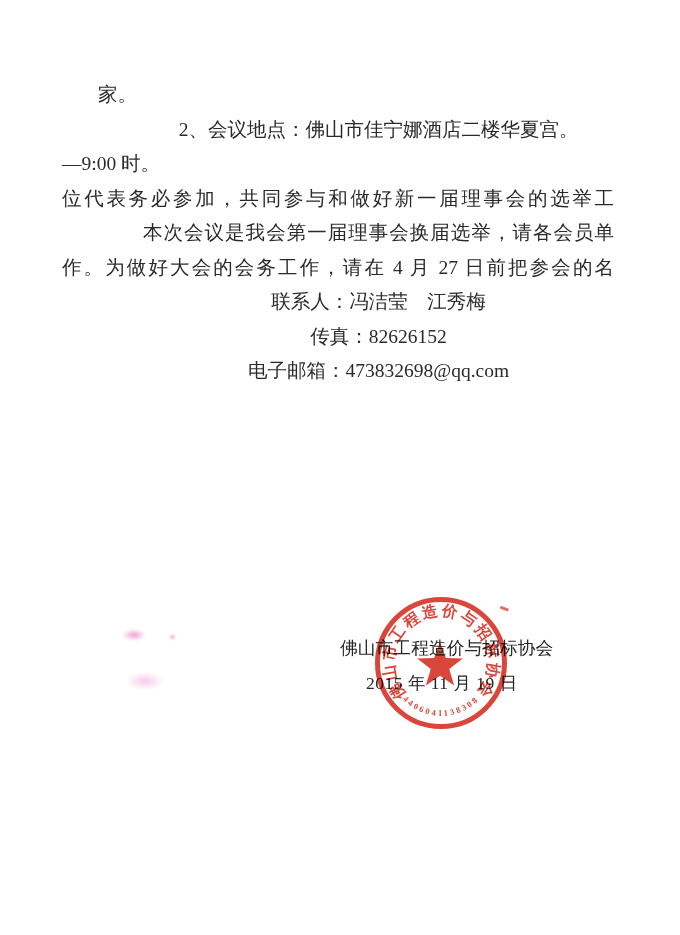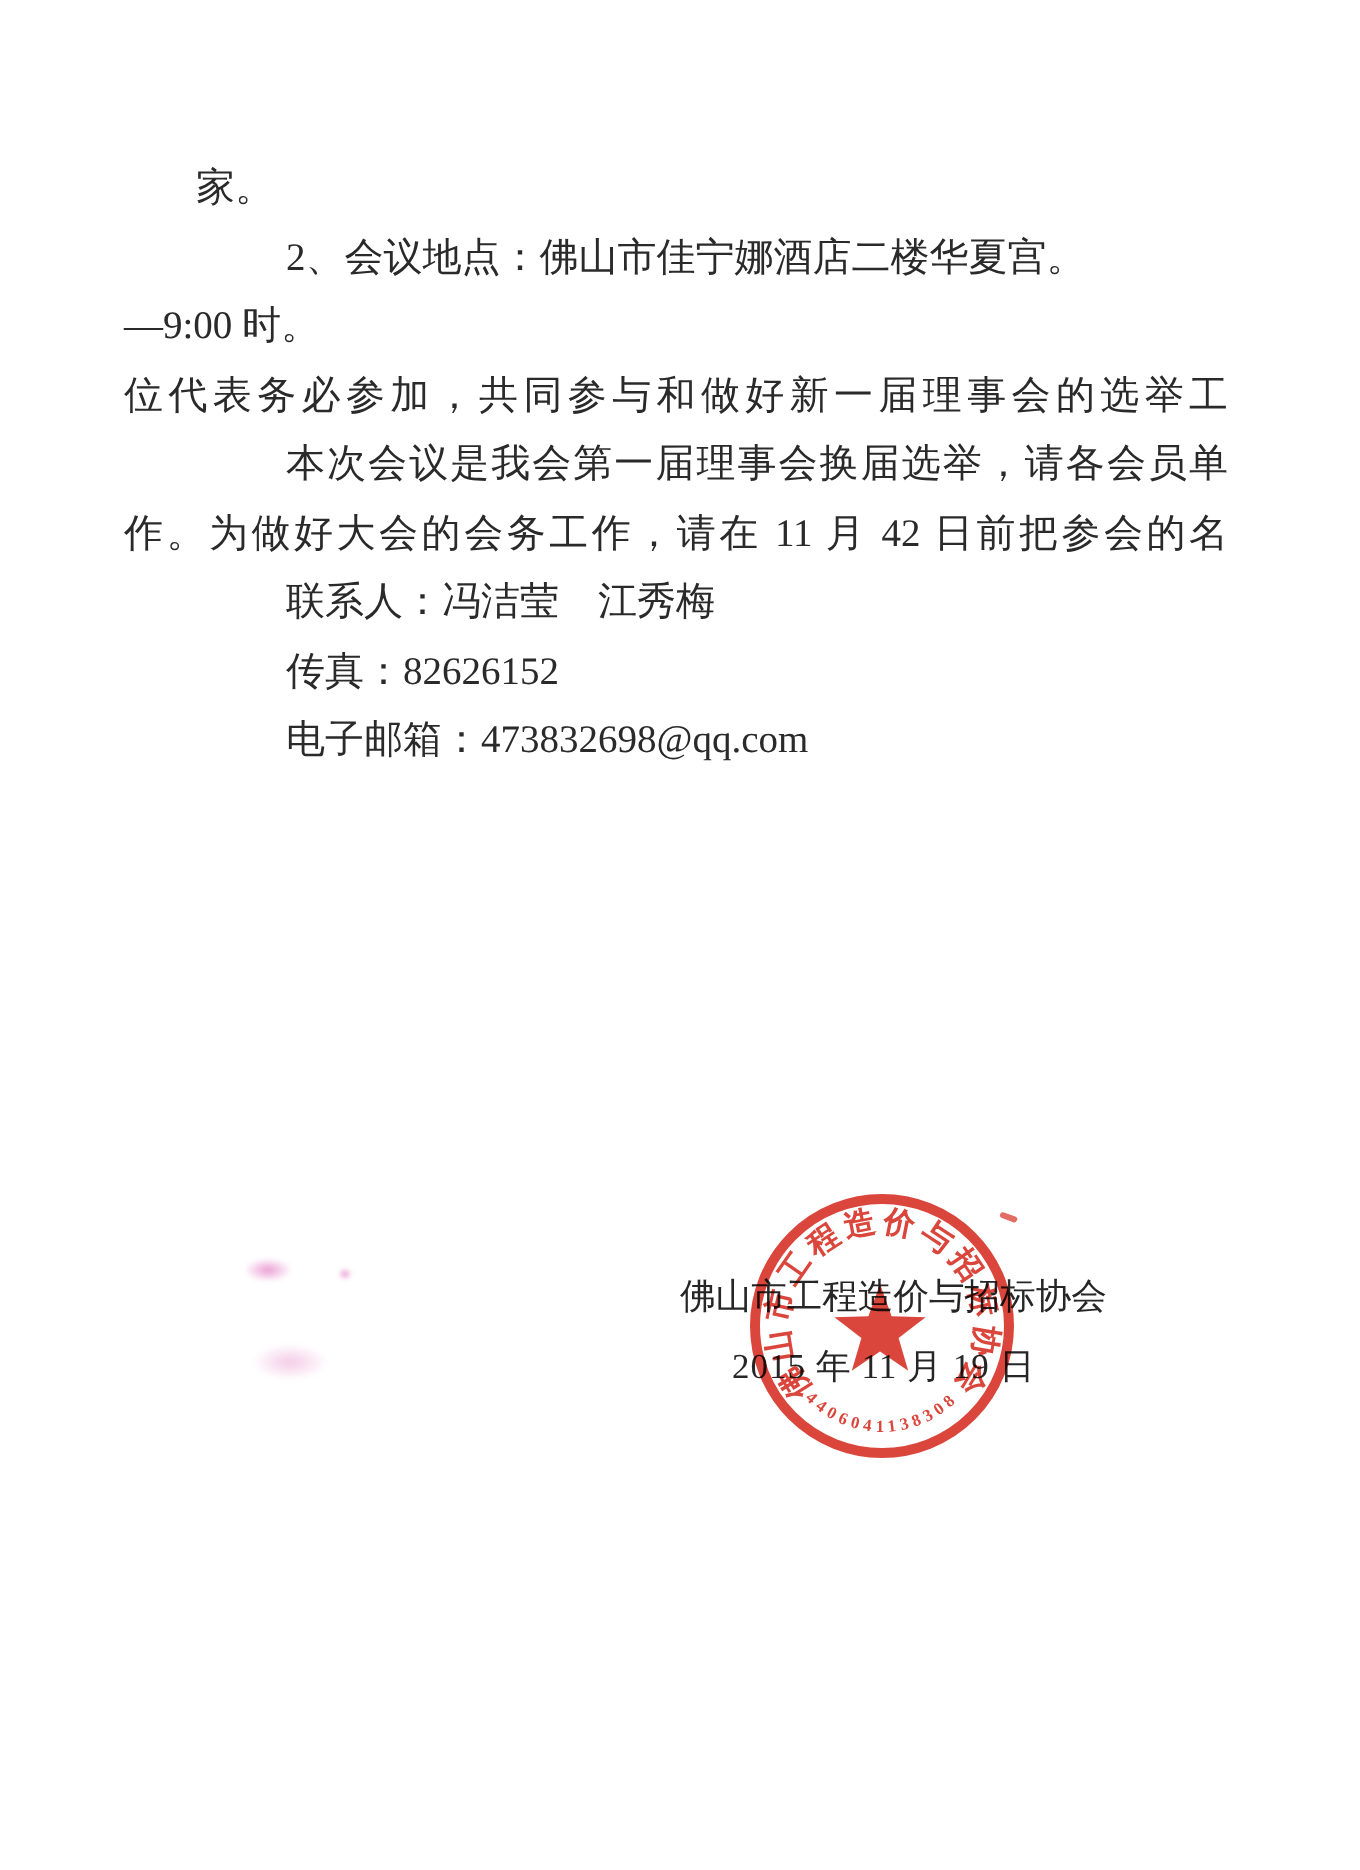--- a/index.html
+++ b/index.html
@@ -10,21 +10,21 @@
   }
   .doc-body{
     position:absolute;left:62px;top:78px;width:552px;
     font-size:19.5px;line-height:34.55px;color:#2a2a2a;
   }
   .line{height:34.55px;white-space:nowrap;}
   .line.fill{
     white-space:normal;text-align:justify;text-align-last:justify;
     text-justify:inter-character;
   }
-  .indent-para{padding-left:81px;}
+  .indent-para{padding-left:81px;text-align:center;}
   .indent-small{padding-left:36px;}
   .indent-flush{padding-left:0;}
   .sig-org{
     position:absolute;left:340px;top:636px;font-size:17.8px;color:#262626;
     letter-spacing:0px;white-space:nowrap;
   }
   .sig-date{
     position:absolute;left:366px;top:671px;font-size:17.5px;color:#262626;
     white-space:nowrap;letter-spacing:0.5px;
   }
@@ -45,21 +45,21 @@
 <body>
 
 <div class="page">
 
   <div class="doc-body" id="doc-lines">
       <div class="line indent-small">家。</div>
       <div class="line indent-para">2、会议地点：佛山市佳宁娜酒店二楼华夏宫。</div>
       <div class="line indent-flush">—9:00 时。</div>
       <div class="line indent-flush fill">位代表务必参加，共同参与和做好新一届理事会的选举工</div>
       <div class="line indent-para fill">本次会议是我会第一届理事会换届选举，请各会员单</div>
-      <div class="line indent-flush fill">作。为做好大会的会务工作，请在 11 月 42 日前把参会的名</div>
+      <div class="line indent-flush fill">作。为做好大会的会务工作，请在 4 月 27 日前把参会的名</div>
       <div class="line indent-para">联系人：冯洁莹　江秀梅</div>
       <div class="line indent-para">传真：82626152</div>
       <div class="line indent-para">电子邮箱：473832698@qq.com</div>
     </div>
 
   <div class="sig-org">佛山市工程造价与招标协会</div>
   <div class="sig-date">2015 年 11 月 19 日</div>
 
   <svg class="seal" viewBox="340 560 210 210" width="210" height="210" xmlns="http://www.w3.org/2000/svg">
     <defs>

